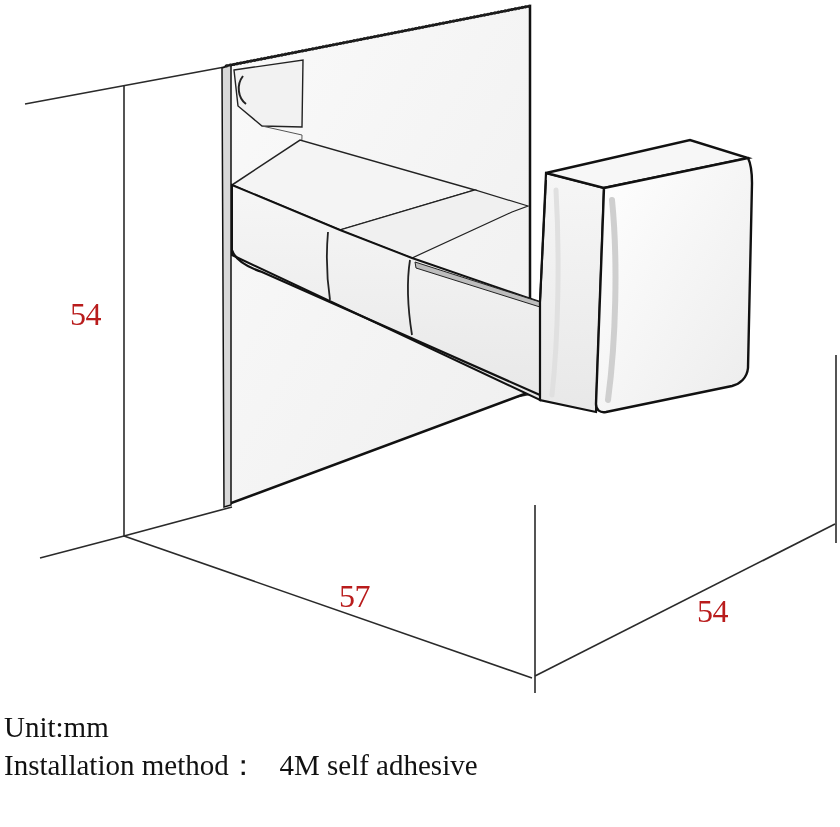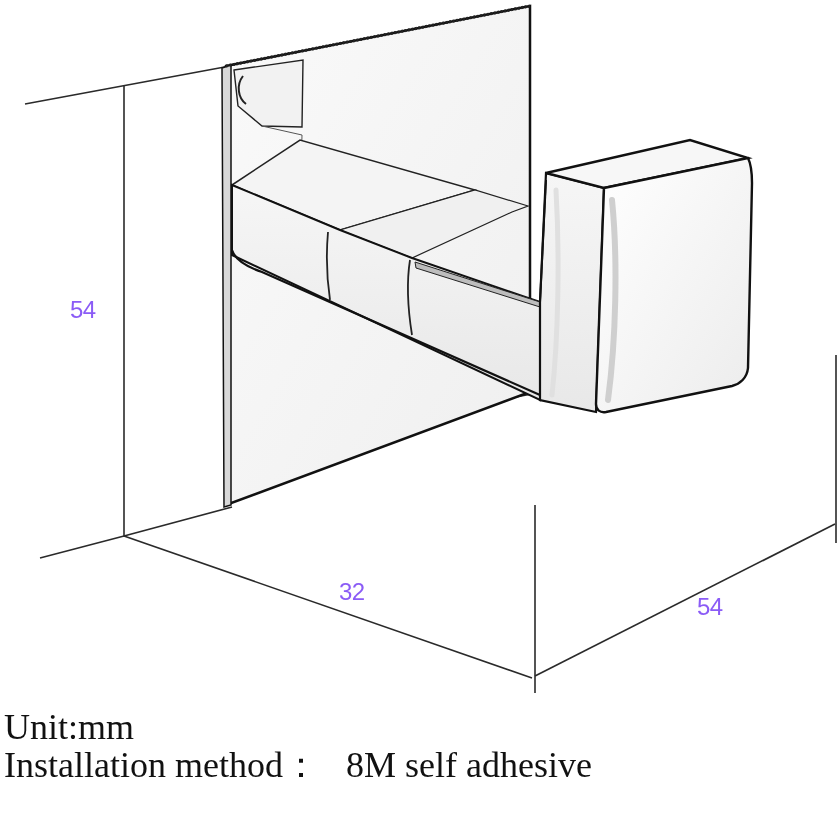--- a/index.html
+++ b/index.html
@@ -16,35 +16,35 @@
     }
     .drawing {
       position: absolute;
       left: 0;
       top: 0;
       width: 840px;
       height: 700px;
     }
     .dim-label {
       position: absolute;
-      font-family: Liberation Sans, sans-serif;
-      font-size: 24px;
-      color: #8b5cf6;
+      font-family: Liberation Serif, serif;
+      font-size: 32px;
+      color: #b91c1c;
       line-height: 1;
       letter-spacing: -0.5px;
     }
     .dim-height { left: 70px; top: 298px; }
     .dim-width  { left: 339px; top: 580px; }
     .dim-depth  { left: 697px; top: 595px; }
     .specs {
       position: absolute;
       left: 4px;
       top: 708px;
       font-family: "Liberation Serif", serif;
-      font-size: 36px;
+      font-size: 29px;
       color: #111111;
       line-height: 38px;
     }
     .spec-line { white-space: pre; }
   </style>
 </head>
 <body>
 
 <div class="canvas">
 
@@ -122,21 +122,21 @@
       <path d="M604,188 L748,158 C752,166 752,175 752,183 L748,368 C747,378 740,384 732,386 L606,412 C600,413 596,410 596,404 Z" fill="url(#blockShade)" stroke="#111" stroke-width="2.4"></path>
 
       <path d="M612,200 C618,260 616,340 608,400" fill="none" stroke="#cfcfcf" stroke-width="6" stroke-linecap="round"></path>
       <path d="M556,190 C560,260 558,340 552,395" fill="none" stroke="#e0e0e0" stroke-width="5" stroke-linecap="round"></path>
 
       <path d="M540,302 L546,180" fill="none" stroke="#111" stroke-width="2"></path>
     </g>
   </svg>
 
   <span class="dim-label dim-height">54</span>
-  <span class="dim-label dim-width">32</span>
+  <span class="dim-label dim-width">57</span>
   <span class="dim-label dim-depth">54</span>
 
   <div class="specs">
     <div class="spec-line">Unit:mm</div>
-    <div class="spec-line">Installation method：   8M self adhesive</div>
+    <div class="spec-line">Installation method：   4M self adhesive</div>
   </div>
 
 </div>
 
 </body></html>

